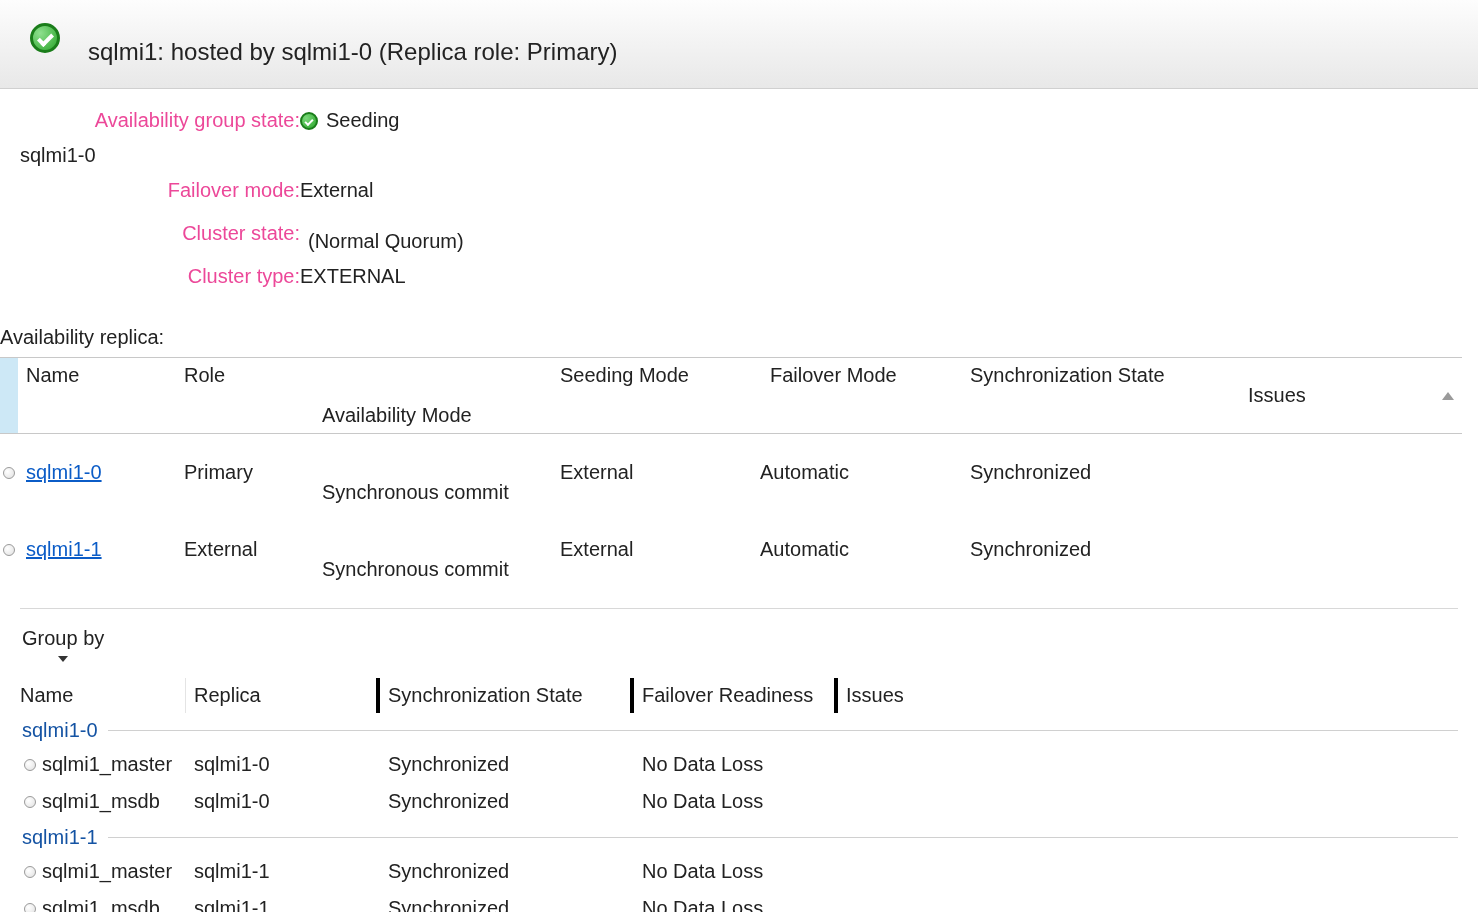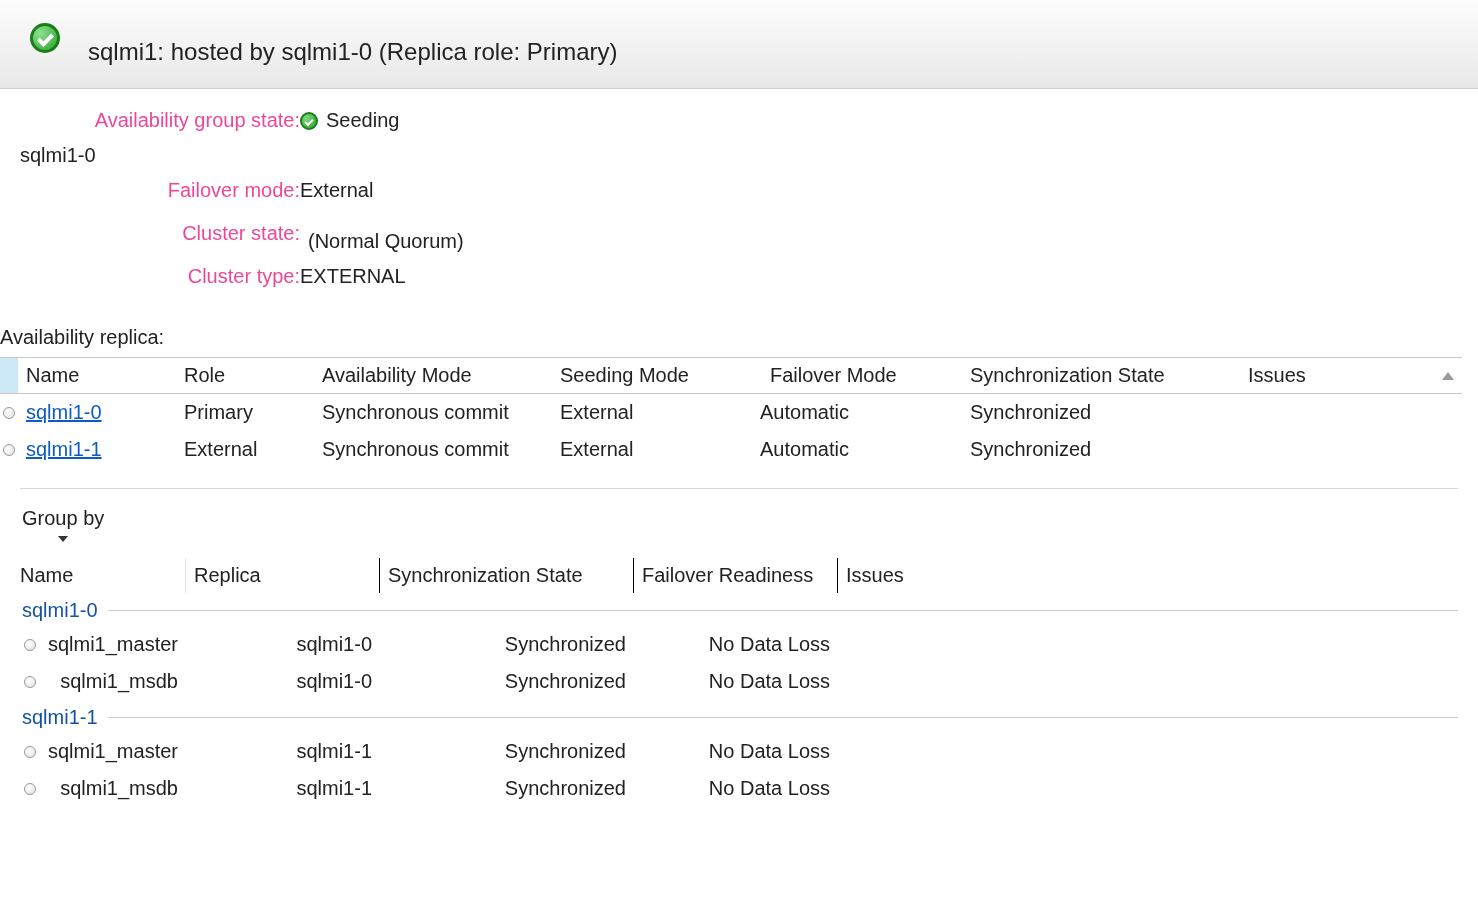--- a/index.html
+++ b/index.html
@@ -95,21 +95,21 @@
       padding: 6px 8px;
       font-weight: 400;
       position: relative;
     }
     .replica-grid-header .hcell.active {
       background: #cde8f6;
     }
     .col-bullet { width: 18px; flex: 0 0 18px; }
     .col-name { width: 158px; flex: 0 0 158px; }
     .col-role { width: 138px; flex: 0 0 138px; }
-    .col-avmode { width: 238px; flex: 0 0 238px; }
+    .col-avmode { width: 238px; flex: 0 0 238px; margin-top: 40px; }
     .col-fomode { width: 200px; flex: 0 0 200px; }
     .col-seed { width: 210px; flex: 0 0 210px; }
     .col-sync { width: 278px; flex: 0 0 278px; }
     .col-issues { flex: 1 1 auto; display:flex; align-items:center; justify-content:space-between; padding-right:12px;}
     .sort-tri {
       width: 0; height: 0;
       border-left: 6px solid transparent;
       border-right: 6px solid transparent;
       border-bottom: 8px solid #9a9a9a;
       display: inline-block;
@@ -155,21 +155,21 @@
       border-top: 6px solid #333;
       display: inline-block;
     }
     .db-grid-header {
       display: flex;
       align-items: stretch;
       padding-top: 6px;
     }
     .db-grid-header .hcell {
       padding: 6px 8px;
-      border-right: 1px solid #000000;
+      border-right: 4px solid #000000;
     }
     .db-grid-header .hcell:first-child { padding-left: 0; border-right: 1px solid #e4e4e4; }
     .db-grid-header .hcell:last-child { border-right: none; }
     .dcol-name { width: 166px; flex: 0 0 166px; }
     .dcol-replica { width: 194px; flex: 0 0 194px; }
     .dcol-sync { width: 254px; flex: 0 0 254px; }
     .dcol-fr { width: 204px; flex: 0 0 204px; }
     .dcol-issues { width: 196px; flex: 0 0 196px; }
     .group-head {
       display: flex;
@@ -182,21 +182,21 @@
       flex: 1 1 auto;
       height: 1px;
       background: #d0d0d0;
     }
     .db-row {
       display: flex;
       align-items: center;
       padding: 4px 0;
     }
     .db-row .bwrap { width: 20px; flex:0 0 20px; display:flex; align-items:center; justify-content:center;}
-    .db-row .dcell { padding: 3px 8px; text-align: right; }
+    .db-row .dcell { padding: 3px 8px; }
     .db-row .dcell.first { padding-left: 2px; width: 146px; flex:0 0 146px;}
     .replica-table-wrap { padding-left: 0; padding-right: 16px; }
   </style>
 </head>
 <body>
 
 <div class="header">
   <span class="status-icon-wrap">
     <span class="big-ok"></span>
   </span>

